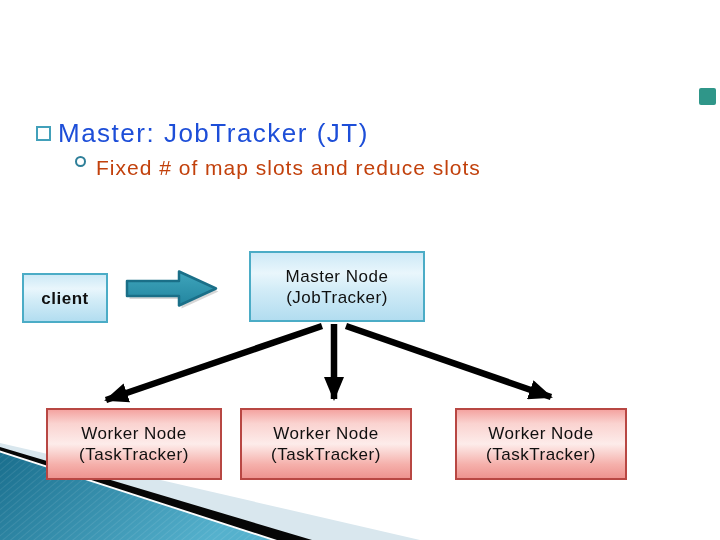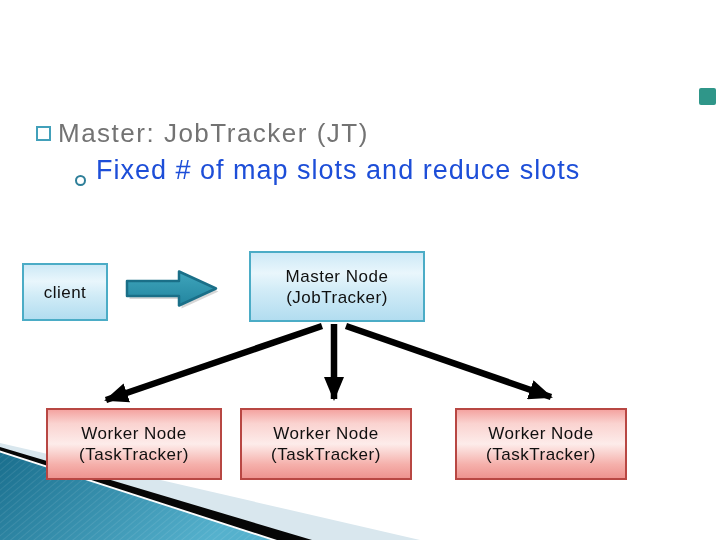--- a/index.html
+++ b/index.html
@@ -11,50 +11,50 @@
 
   .title {
     position:absolute; left:41px; top:33px; margin:0; z-index:2;
     font-size:41px; font-weight:bold; color:#4a4a4c; line-height:1;
     letter-spacing:0.5px; text-shadow:2px 2px 1px rgba(0,0,0,0.25);
   }
 
   .bullets { position:absolute; left:36px; top:115px; z-index:2; }
   .bullet {
     display:flex; align-items:center; height:37px;
-    font-size:26px; letter-spacing:1.5px; color:#737373; white-space:nowrap;
+    font-size:26px; letter-spacing:1.5px; color:#1d4ed8; white-space:nowrap;
   }
   .sq {
     width:11px; height:11px; border:2.5px solid #42a0ba;
     margin-right:7px; flex:none;
   }
   .subbullet {
-    display:flex; align-items:flex-end; height:30px; margin-left:39px; margin-top:4px;
-    font-size:27px; letter-spacing:1px; color:#1d4ed8; white-space:nowrap;
+    display:flex; align-items:flex-start; height:30px; margin-left:39px; margin-top:4px;
+    font-size:21px; letter-spacing:1px; color:#c2410c; white-space:nowrap;
   }
   .circ {
     width:7px; height:7px; border:2px solid #2e7f99; border-radius:50%;
     margin-right:10px; flex:none;
   }
 
   .node {
     position:absolute; z-index:2; box-sizing:border-box;
     display:flex; flex-direction:column; align-items:center; justify-content:center;
     text-align:center; color:#101010; font-size:17px; line-height:21px;
     letter-spacing:0.5px;
   }
   .blue {
     background:linear-gradient(180deg,#cde9f6 0%,#e9f6fc 30%,#d2ecf7 55%,#b2ddf0 100%);
     border:2px solid #4bacc6;
   }
   .red {
     background:linear-gradient(180deg,#f4a4a1 0%,#fad3d0 20%,#fdecea 50%,#f5b0ab 80%,#ee938f 100%);
     border:2px solid #b84743;
   }
-  #client-box { left:22px; top:263px; width:86px; height:58px; }
+  #client-box { left:22px; top:273px; width:86px; height:50px;font-weight:bold; }
   #master-box { left:249px; top:251px; width:176px; height:71px; }
   #worker-box-1 { left:46px;  top:408px; width:176px; height:72px; }
   #worker-box-2 { left:240px; top:408px; width:172px; height:72px; }
   #worker-box-3 { left:455px; top:408px; width:172px; height:72px; }
 
   .corner-square {
     position:absolute; left:699px; top:88px; width:17px; height:17px;
     background:#2f9689; border-radius:2px; z-index:2;
   }
 </style>

